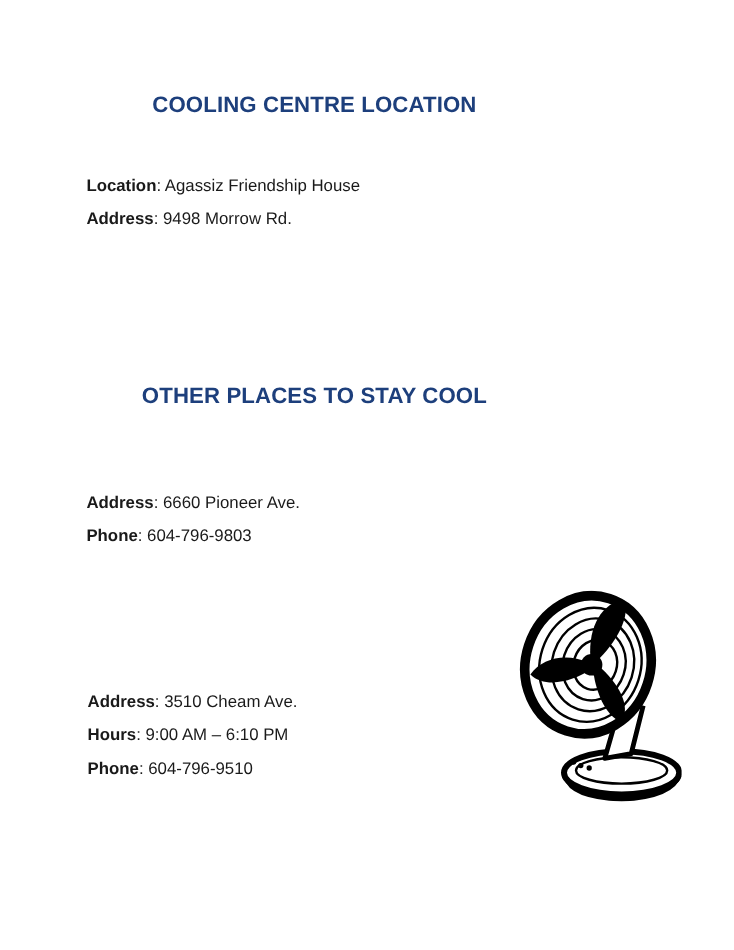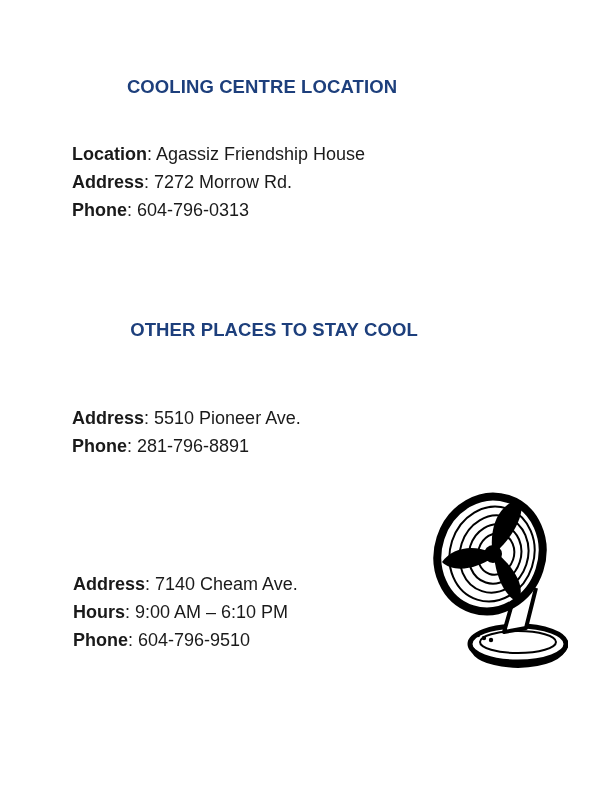--- a/index.html
+++ b/index.html
@@ -22,21 +22,21 @@
       text-align: center;
       font-weight: bold;
       font-size: 18.5px;
       color: #1d3f7c;
       letter-spacing: 0.1px;
       margin: 0;
     }
     .block {
       position: absolute;
       left: 72px;
-      font-size: 18px;
+      font-size: 14px;
     }
     .line {
       height: 28px;
       line-height: 18px;
       white-space: nowrap;
     }
     .lbl {
       font-weight: bold;
     }
     .fan {
@@ -50,41 +50,38 @@
 </head>
 <body>
 
 <h1 class="heading" style="top:76px;">COOLING CENTRE LOCATION</h1>
 
 <div class="block" style="top:145px;">
   <div class="line">
     <span class="lbl">Location</span><span>: Agassiz Friendship House</span>
   </div>
   <div class="line">
-    <span class="lbl">Address</span><span>: 7272 Morrow Rd.</span>
-  </div>
-  <div class="line">
-    <span class="lbl">Phone</span><span>: 604-796-0313</span>
+    <span class="lbl">Address</span><span>: 9498 Morrow Rd.</span>
   </div>
 </div>
 
-<h1 class="heading" style="top:319px;margin-left:12px;">OTHER PLACES TO STAY COOL</h1>
+<h1 class="heading" style="top:319px;">OTHER PLACES TO STAY COOL</h1>
 
 <div class="block" style="top:409px;">
   <div class="line">
-    <span class="lbl">Address</span><span>: 5510 Pioneer Ave.</span>
+    <span class="lbl">Address</span><span>: 6660 Pioneer Ave.</span>
   </div>
   <div class="line">
-    <span class="lbl">Phone</span><span>: 281-796-8891</span>
+    <span class="lbl">Phone</span><span>: 604-796-9803</span>
   </div>
 </div>
 
 <div class="block" style="top:575px; left:73px;">
   <div class="line">
-    <span class="lbl">Address</span><span>: 7140 Cheam Ave.</span>
+    <span class="lbl">Address</span><span>: 3510 Cheam Ave.</span>
   </div>
   <div class="line">
     <span class="lbl">Hours</span><span>: 9:00 AM – 6:10 PM</span>
   </div>
   <div class="line">
     <span class="lbl">Phone</span><span>: 604-796-9510</span>
   </div>
 </div>
 
 <div class="fan">

